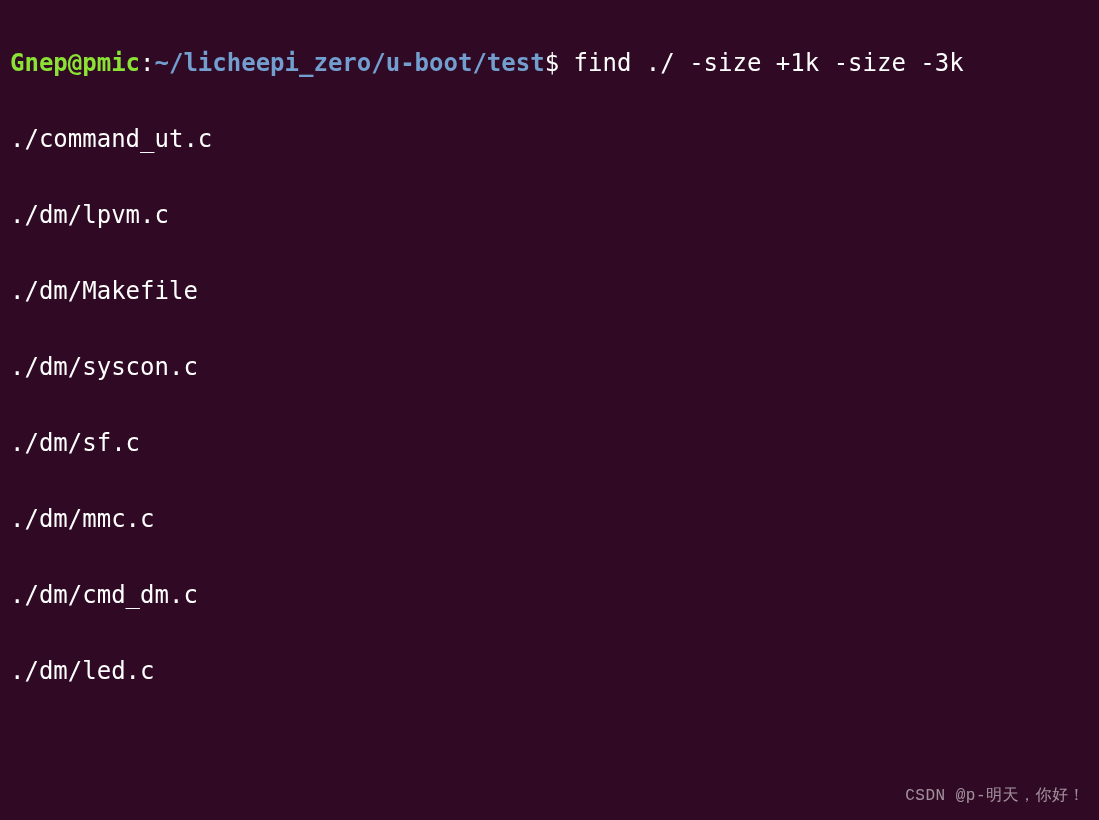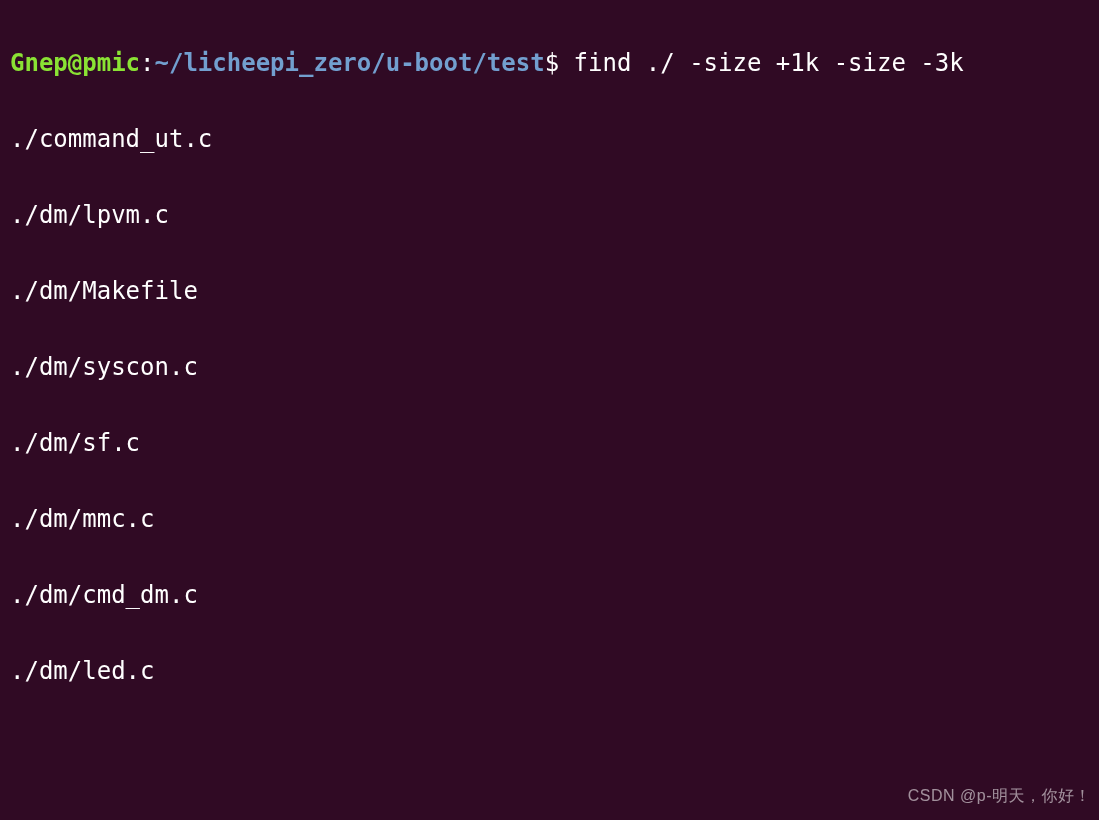--- a/index.html
+++ b/index.html
@@ -23,22 +23,22 @@
   .host { color: #8AE234; font-weight: bold; }
   .at   { color: #8AE234; font-weight: bold; }
   .colon{ color: #FFFFFF; }
   .path { color: #729FCF; font-weight: bold; }
   .dollar { color: #FFFFFF; }
   .cmd  { color: #FFFFFF; }
   .out  { color: #FFFFFF; }
   .watermark {
     position: absolute;
     bottom: 16px;
-    right: 8px;
-    font-family: Liberation Sans, sans-serif;
+    right: 14px;
+    font-family: Liberation Mono, monospace;
     font-size: 16px;
     color: rgba(255,255,255,0.55);
     letter-spacing: 0.5px;
     line-height: 1;
   }
 </style>
 </head>
 <body>
 
 <div class="terminal">

